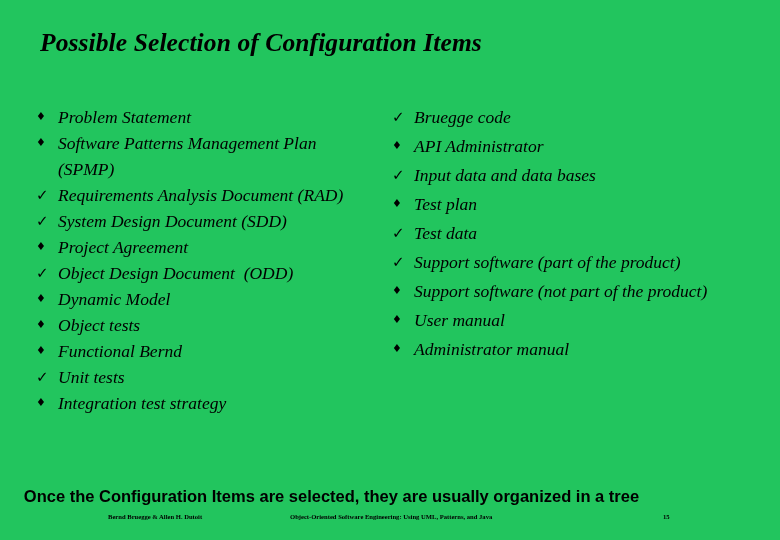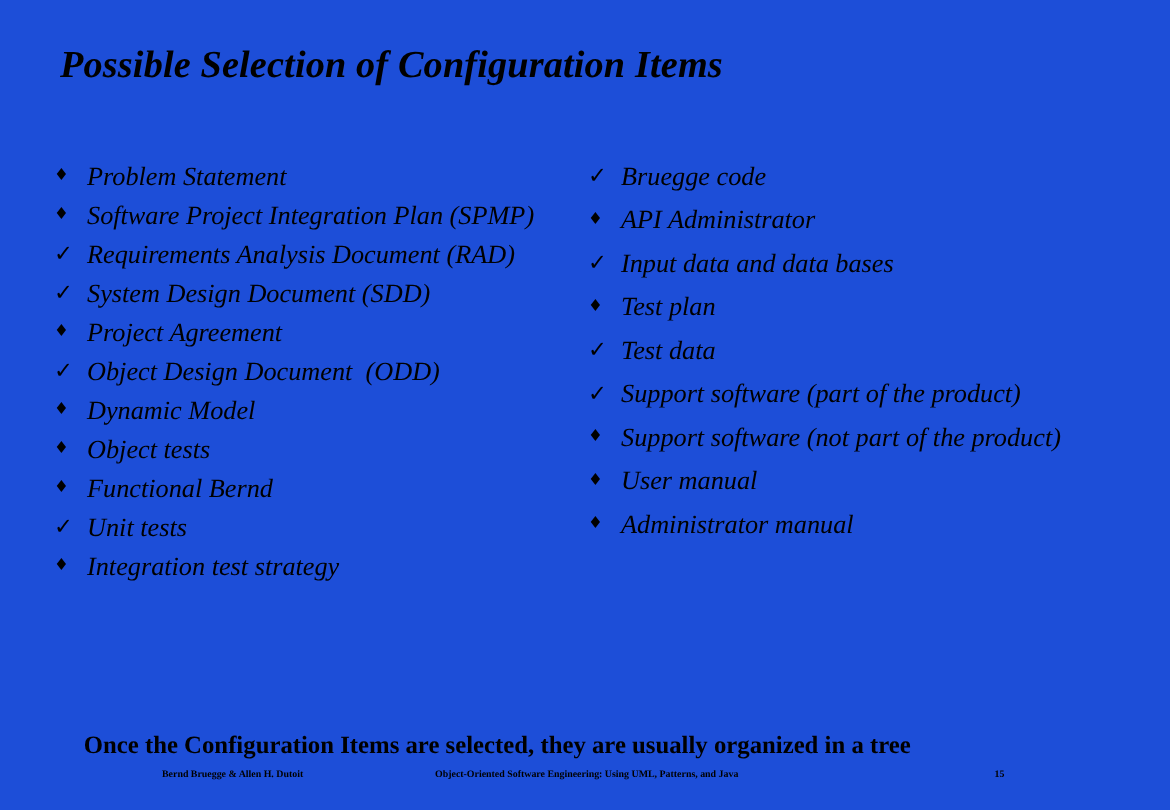--- a/index.html
+++ b/index.html
@@ -9,21 +9,21 @@
     background: #ffffff;
   }
   body {
     font-family: "Liberation Serif", "DejaVu Serif", serif;
     color: #000000;
   }
   #slide {
     position: relative;
     width: 780px;
     height: 540px;
-    background: #1d4ed8;
+    background: #22c55e;
     overflow: hidden;
   }
 
   
   #slide-title {
     position: absolute;
     left: 40px;
     top: 28px;
     width: 700px;
     font-family: "Liberation Serif", "DejaVu Serif", serif;
@@ -81,21 +81,21 @@
 
   
   #caption {
     position: absolute;
     left: 0;
     top: 487px;
     width: 663px;
     text-align: center;
     font-size: 16.5px;
     font-weight: bold;
-    font-family: Liberation Serif, serif;
+    font-family: Liberation Sans, sans-serif;
     color: #000000;
     white-space: nowrap;
   }
 
   
   #footer {
     position: absolute;
     left: 0;
     top: 513px;
     width: 780px;
@@ -112,21 +112,21 @@
 </style>
 </head>
 <body>
 
 <div id="slide">
 
   <div id="slide-title">Possible Selection of Configuration Items</div>
 
   <div class="column" id="column-left">
       <div class="bullet-item"><span class="bullet-marker diamond">♦</span><span class="bullet-text">Problem Statement</span></div>
-      <div class="bullet-item"><span class="bullet-marker diamond">♦</span><span class="bullet-text">Software Project Integration Plan (SPMP)</span></div>
+      <div class="bullet-item"><span class="bullet-marker diamond">♦</span><span class="bullet-text">Software Patterns Management Plan (SPMP)</span></div>
       <div class="bullet-item"><span class="bullet-marker check">✓</span><span class="bullet-text">Requirements Analysis Document (RAD)</span></div>
       <div class="bullet-item"><span class="bullet-marker check">✓</span><span class="bullet-text">System Design Document (SDD)</span></div>
       <div class="bullet-item"><span class="bullet-marker diamond">♦</span><span class="bullet-text">Project Agreement</span></div>
       <div class="bullet-item"><span class="bullet-marker check">✓</span><span class="bullet-text">Object Design Document  (ODD)</span></div>
       <div class="bullet-item"><span class="bullet-marker diamond">♦</span><span class="bullet-text">Dynamic Model</span></div>
       <div class="bullet-item"><span class="bullet-marker diamond">♦</span><span class="bullet-text">Object tests</span></div>
       <div class="bullet-item"><span class="bullet-marker diamond">♦</span><span class="bullet-text">Functional Bernd</span></div>
       <div class="bullet-item"><span class="bullet-marker check">✓</span><span class="bullet-text">Unit tests</span></div>
       <div class="bullet-item"><span class="bullet-marker diamond">♦</span><span class="bullet-text">Integration test strategy</span></div>
     </div>

